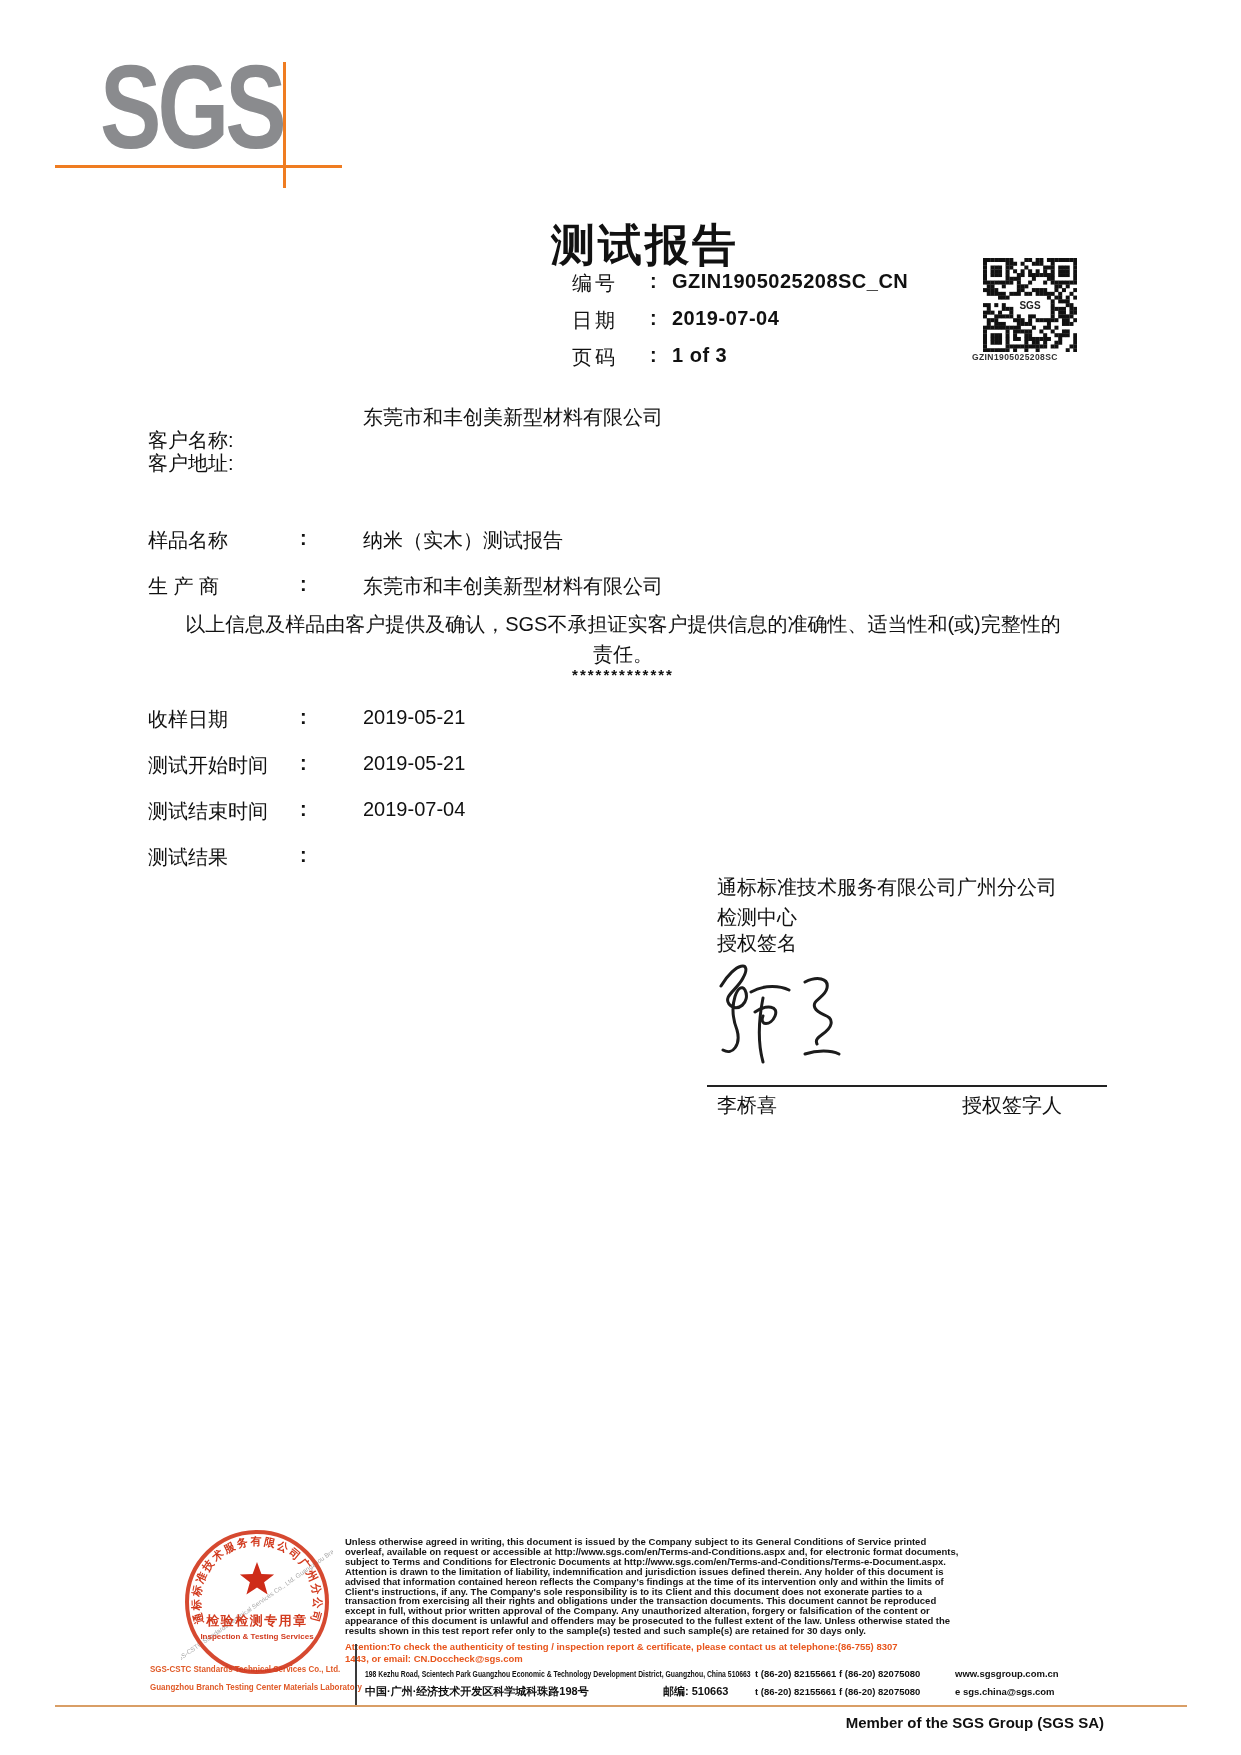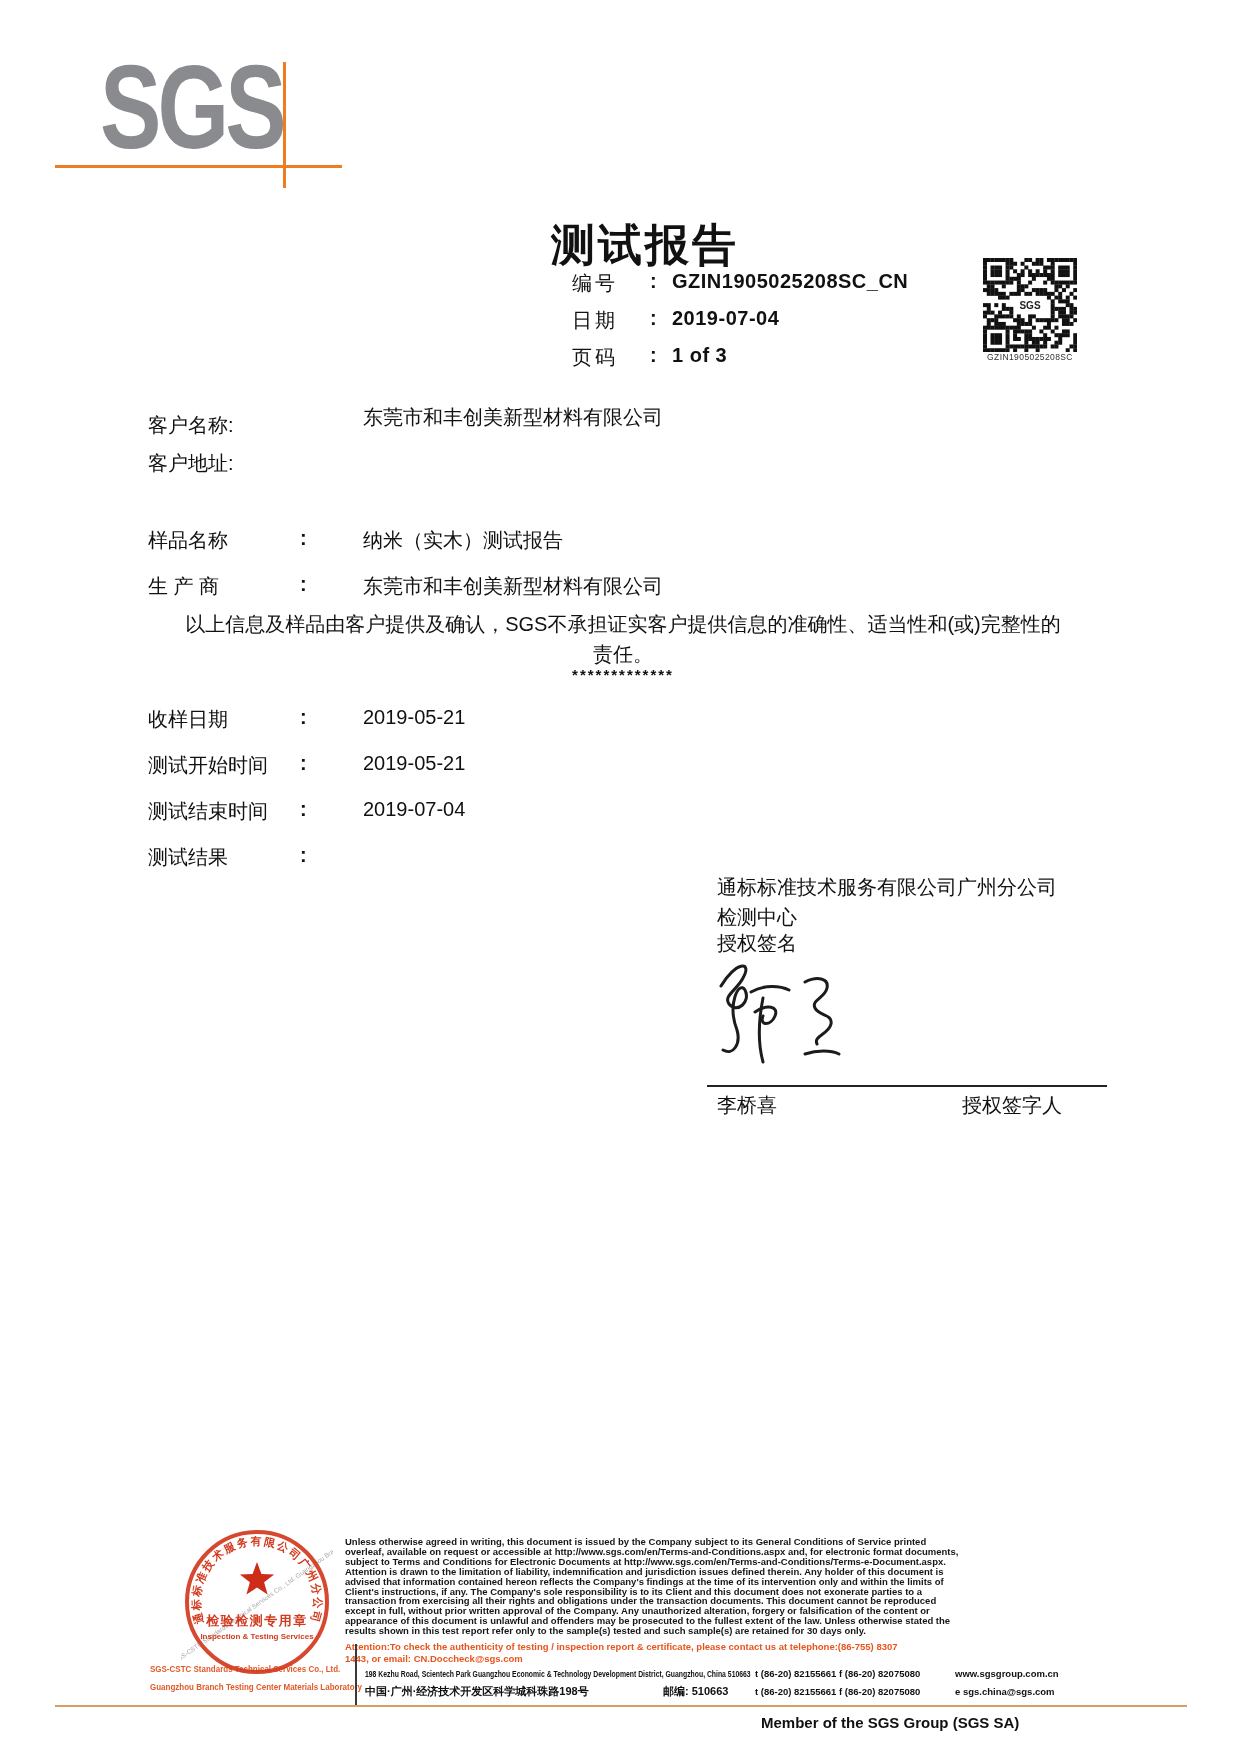--- a/index.html
+++ b/index.html
@@ -9,38 +9,38 @@
   .nowrap{white-space:nowrap;}
   
   .logo-text{left:100px;top:48px;font-size:118px;line-height:118px;font-weight:bold;
              color:#8A8B8E;letter-spacing:-5px;transform:scaleX(.78);transform-origin:left top;}
   .xline{background:#EF7C21;}
   
   .title{left:551px;top:216px;font-size:44px;font-weight:bold;letter-spacing:3px;}
   .hf-label{left:572px;font-size:20px;letter-spacing:3px;}
   .hf-colon{left:650px;font-size:20px;font-weight:bold;}
   .hf-value{left:672px;font-size:20px;font-weight:bold;letter-spacing:.5px;}
-  .qr-caption{left:972px;top:352px;width:116px;text-align:center;font-size:8.5px;color:#333;letter-spacing:.4px;}
+  .qr-caption{left:972px;top:352px;width:116px;text-align:left;font-size:8.5px;color:#333;letter-spacing:.4px;font-weight:bold;}
   
   .row-label{left:148px;font-size:20px;}
   .row-colon{left:300px;font-size:20px;font-weight:bold;}
   .row-value{left:363px;font-size:20px;}
   .disc{left:138px;width:970px;text-align:center;font-size:20px;}
   .stars{left:138px;width:970px;text-align:center;font-size:15px;letter-spacing:2px;font-weight:bold;}
   
   .sig-text{left:717px;font-size:20px;}
   .sig-line{left:707px;top:1085px;width:400px;height:2px;background:#222;}
   
   .stamp-en{left:150px;font-size:8.5px;font-weight:bold;color:#E05A28;transform:scaleX(.94);transform-origin:left top;}
   .terms{left:345px;top:1537px;width:812px;font-size:9.5px;font-weight:bold;line-height:9.9px;color:#161616;}
   .terms div{white-space:nowrap;}
   .attn{left:345px;font-size:9.5px;font-weight:bold;color:#E8551C;}
   .foot{font-size:9.5px;font-weight:bold;color:#101010;}
   .foot-cn{font-size:11px;font-weight:bold;color:#101010;}
-  .member{left:761px;top:1714px;width:265px;text-align:left;font-size:15px;font-weight:bold;}
+  .member{left:839px;top:1714px;width:265px;text-align:right;font-size:15px;font-weight:bold;}
 </style>
 </head>
 <body>
 
 <div id="page">
 
   <div class="abs logo-text">SGS</div>
   <div class="abs xline" style="left:55px;top:165px;width:287px;height:3px;"></div>
   <div class="abs xline" style="left:283px;top:62px;width:3px;height:126px;"></div>
 
@@ -381,21 +381,21 @@
           <rect x="52.64" y="90.24" width="4.01" height="4.01"></rect>
           <rect x="82.72" y="90.24" width="4.01" height="4.01"></rect>
           <rect x="90.24" y="90.24" width="4.01" height="4.01"></rect>
         </g>
       <rect x="33" y="39" width="28" height="15" fill="#fff"></rect>
       <text x="47" y="50.5" text-anchor="middle" font-size="10" font-weight="bold" fill="#222">SGS</text>
     </svg>
   </div>
   <div class="abs qr-caption nowrap">GZIN1905025208SC</div>
 
-  <div class="abs row-label nowrap" style="top:412px;">客户名称:</div>
+  <div class="abs row-label nowrap" style="top:427px;">客户名称:</div>
   <div class="abs row-value nowrap" style="top:404px;">东莞市和丰创美新型材料有限公司</div>
   <div class="abs row-label nowrap" style="top:450px;">客户地址:</div>
 
   <div class="abs row-label nowrap" style="top:527px;">样品名称</div>
   <div class="abs row-colon" style="top:527px;">:</div>
   <div class="abs row-value nowrap" style="top:527px;">纳米（实木）测试报告</div>
   <div class="abs row-label nowrap" style="top:573px;">生 产 商</div>
   <div class="abs row-colon" style="top:573px;">:</div>
   <div class="abs row-value nowrap" style="top:573px;">东莞市和丰创美新型材料有限公司</div>
 

